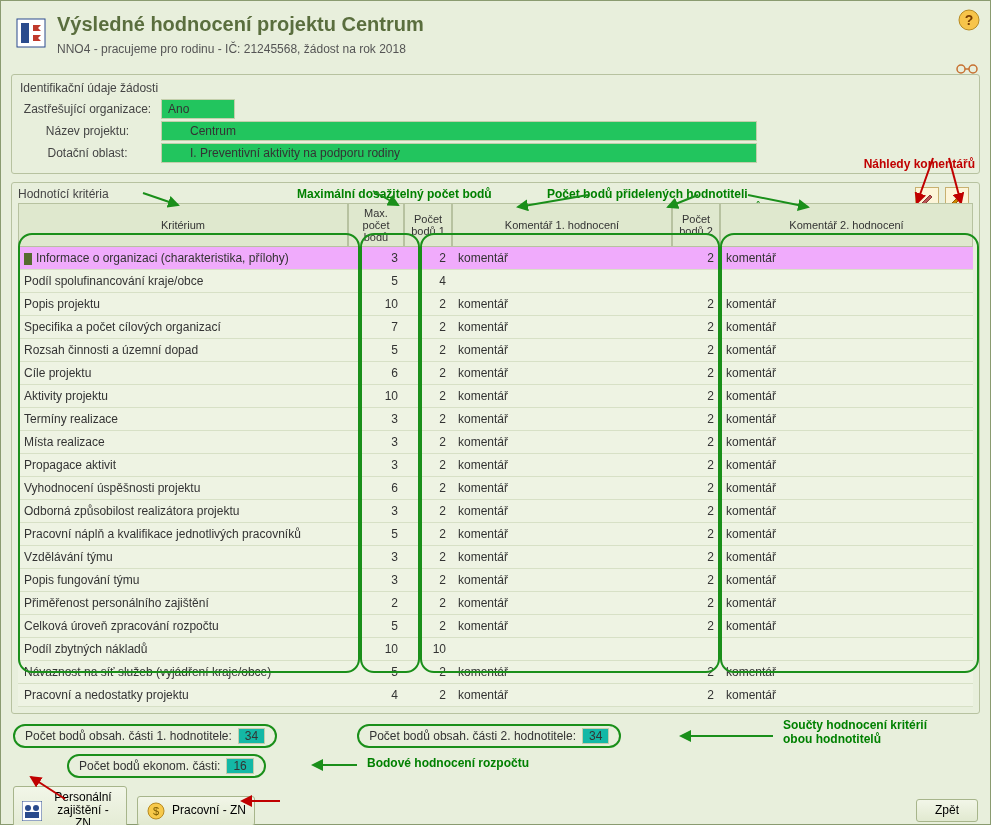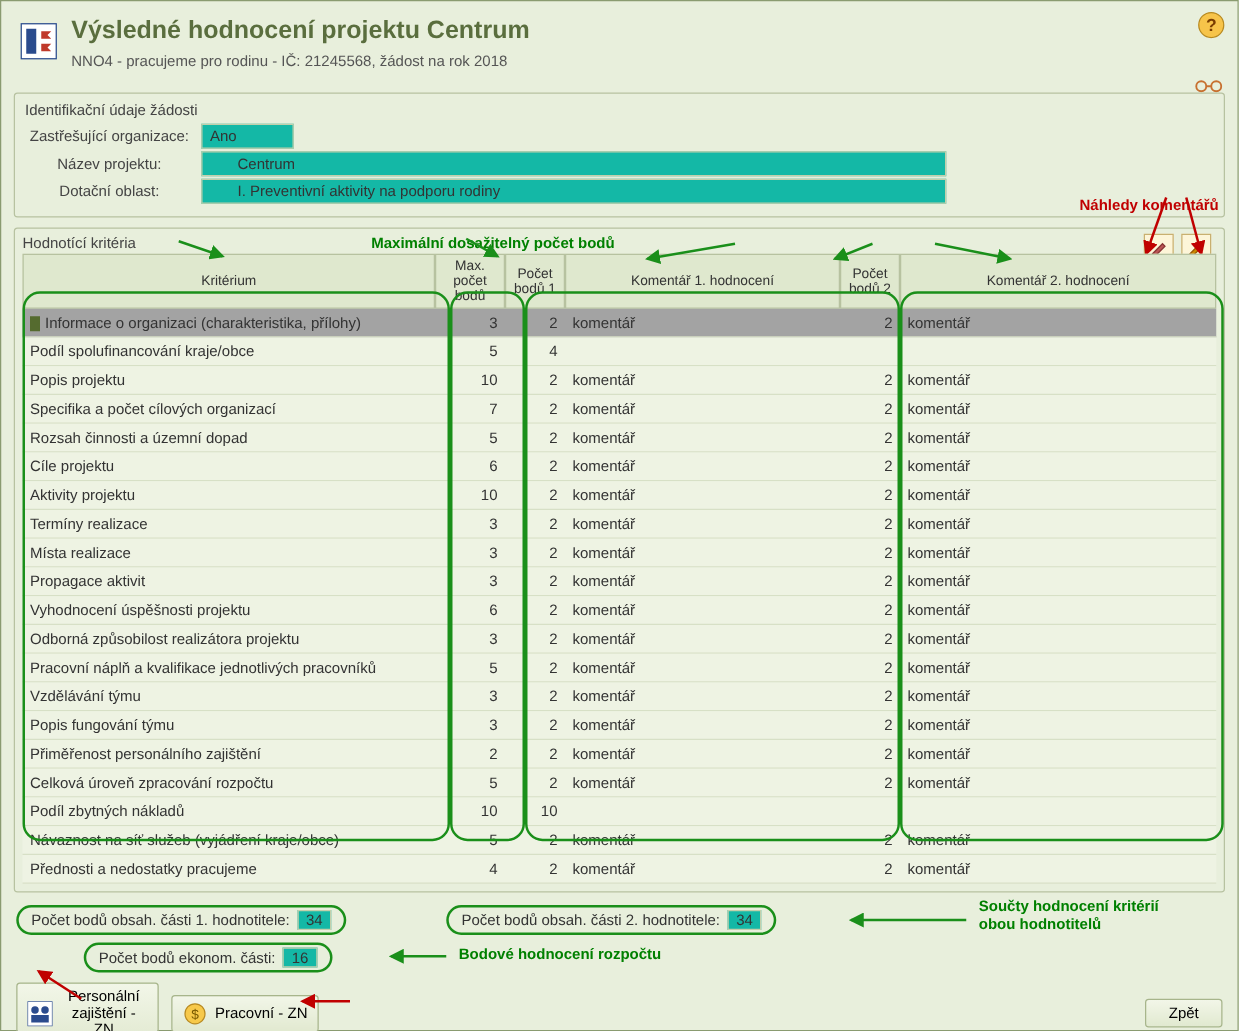--- a/index.html
+++ b/index.html
@@ -69,21 +69,21 @@
     align-items: center;
     margin: 2px 0;
   }
   .form-label {
     width: 135px;
     text-align: center;
     padding-right: 6px;
     color: #444;
   }
   .form-value {
-    background: #14b8a6;
+    background: #22c55e;
     border: 1px solid #c3cfab;
     padding: 2px 6px;
     min-width: 60px;
   }
   .form-value.wide {
     flex: 1;
     max-width: 560px;
     padding-left: 28px;
   }
   .annot {
@@ -129,21 +129,21 @@
     color: #333;
   }
   table.grid td {
     border-bottom: 1px solid #d7e0c6;
     padding: 2px 6px;
     background: #eef3e3;
     font-size: 12px;
     height: 18px;
   }
   table.grid tr.selected td {
-    background: #a3a3a3;
+    background: #f0abfc;
   }
   .col-crit { width: 330px; text-align: left; }
   .col-max { width: 56px; text-align: right; }
   .col-p1  { width: 48px; text-align: right; }
   .col-k1  { width: 220px; text-align: left; }
   .col-p2  { width: 48px; text-align: right; }
   .col-k2  { width: auto; text-align: left; }
   .row-marker {
     display: inline-block;
     width: 8px;
@@ -271,20 +271,23 @@
     </div>
     <div class="annot" style="right:4px; bottom:2px;">Náhledy komentářů</div>
   </div>
 
   <div class="criteria-section">
     <div class="criteria-legend">Hodnotící kritéria</div>
 
     <div class="annot-green" style="left:18px; top:18px;">Kritérium hodnocení</div>
     <div class="annot-green" style="left:285px; top:4px; line-height:1.2;">
       <span>Maximální dosažitelný počet bodů</span>
+    </div>
+    <div class="annot-green" style="left:535px; top:4px; line-height:1.2;">
+      <span>Počet bodů přidelených hodnotiteli</span><br><span>a jejich komentáře k přídeleným bodům</span>
     </div>
 
     <div class="comment-icons">
       <span class="edit-icon">
         <svg width="16" height="16">
             <rect x="1" y="1" width="14" height="14" fill="#fdf5d8"></rect>
             <path d="M3 12 L11 4 L13 6 L5 14 z" fill="#b55" stroke="#833"></path>
           </svg>
       </span>
       <span class="edit-icon">
@@ -474,21 +477,21 @@
             </tr>
             <tr>
               <td class="col-crit"><span>Návaznost na síť služeb (vyjádření kraje/obce)</span></td>
               <td class="col-max"><span>5</span></td>
               <td class="col-p1"><span>2</span></td>
               <td class="col-k1"><span>komentář</span></td>
               <td class="col-p2"><span>2</span></td>
               <td class="col-k2"><span>komentář</span></td>
             </tr>
             <tr>
-              <td class="col-crit"><span>Přednosti a nedostatky pracujeme</span></td>
+              <td class="col-crit"><span>Pracovní a nedostatky projektu</span></td>
               <td class="col-max"><span>4</span></td>
               <td class="col-p1"><span>2</span></td>
               <td class="col-k1"><span>komentář</span></td>
               <td class="col-p2"><span>2</span></td>
               <td class="col-k2"><span>komentář</span></td>
             </tr>
           </tbody>
       </table>
 
       <div class="green-box" style="left:0; top:30px; width:338px; height:436px;"></div>

